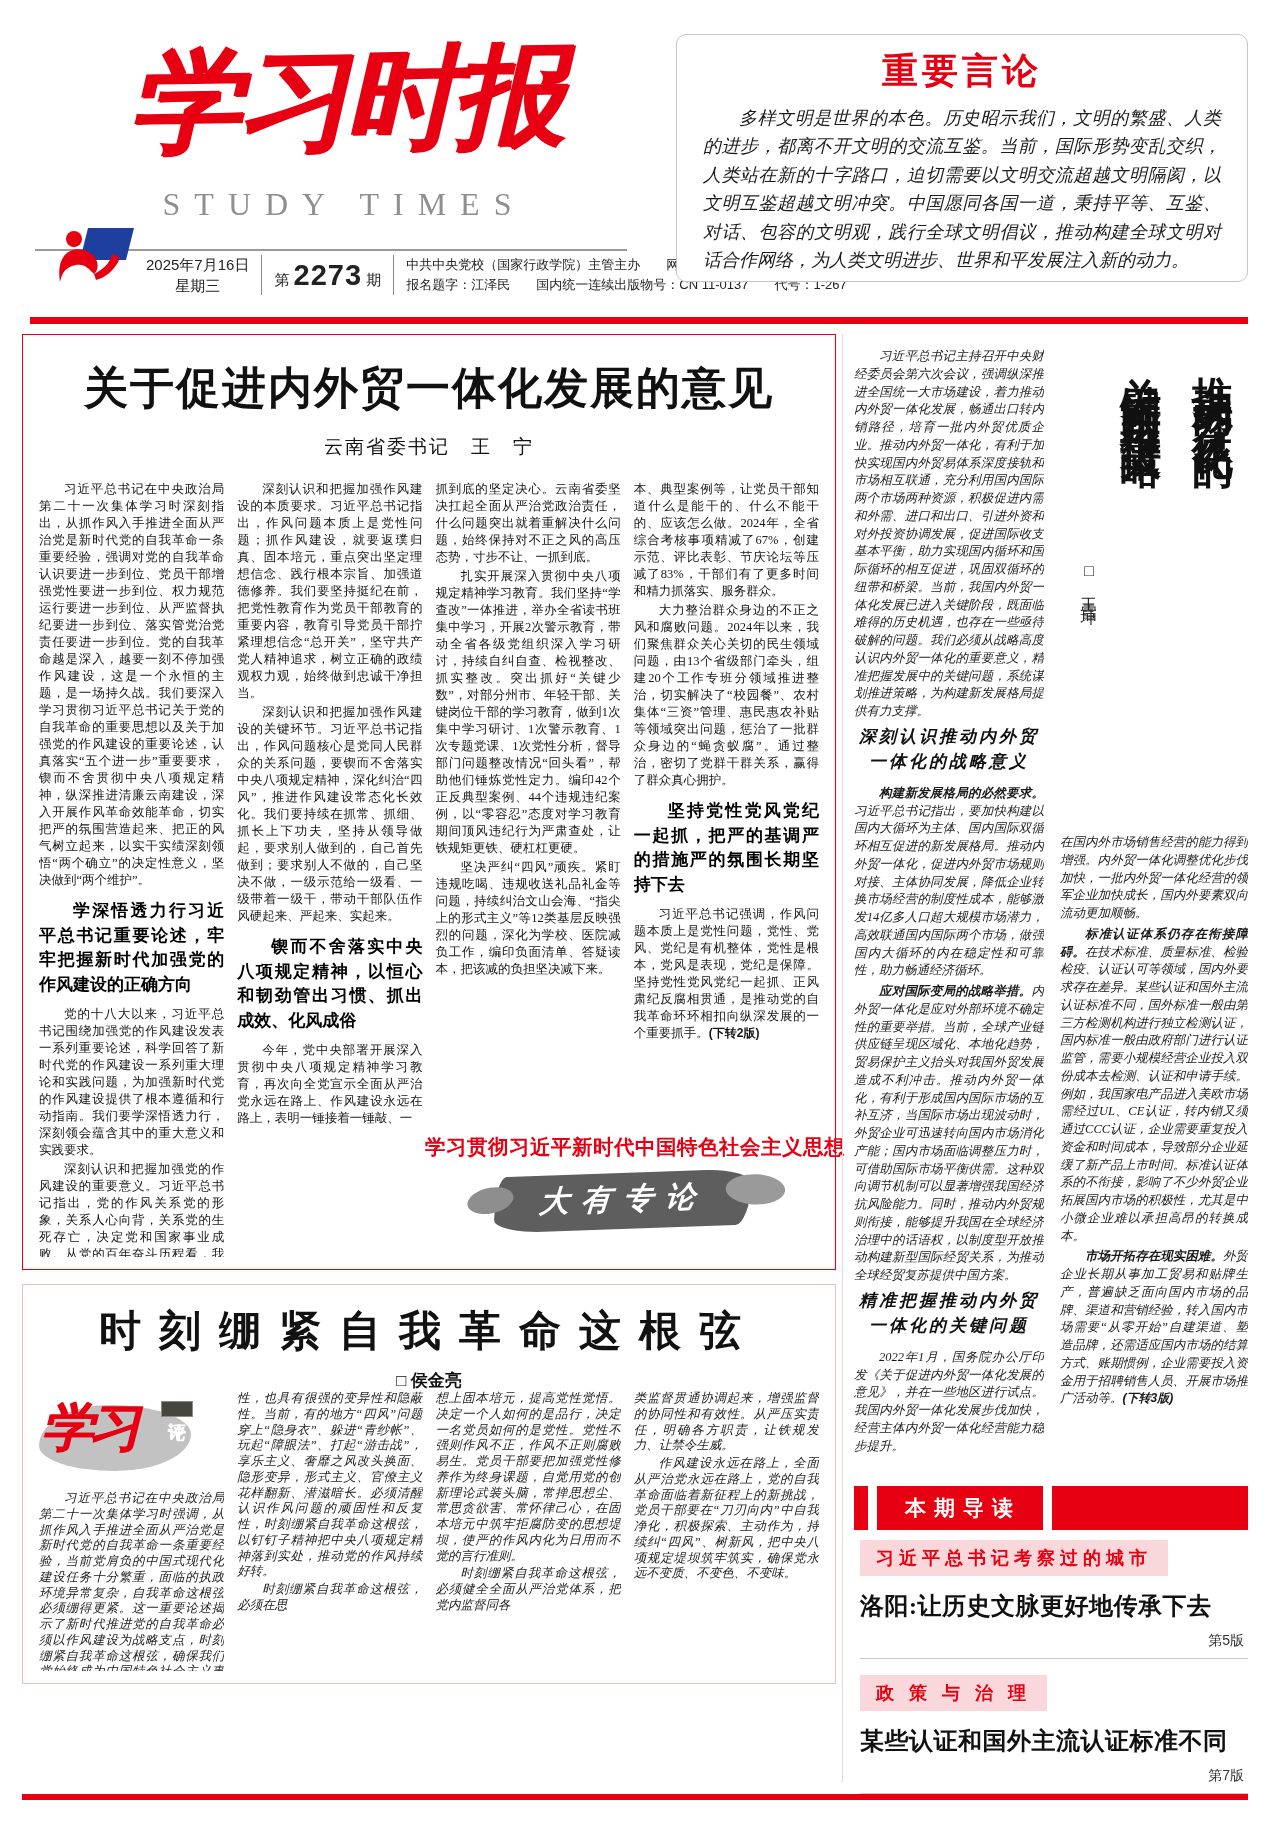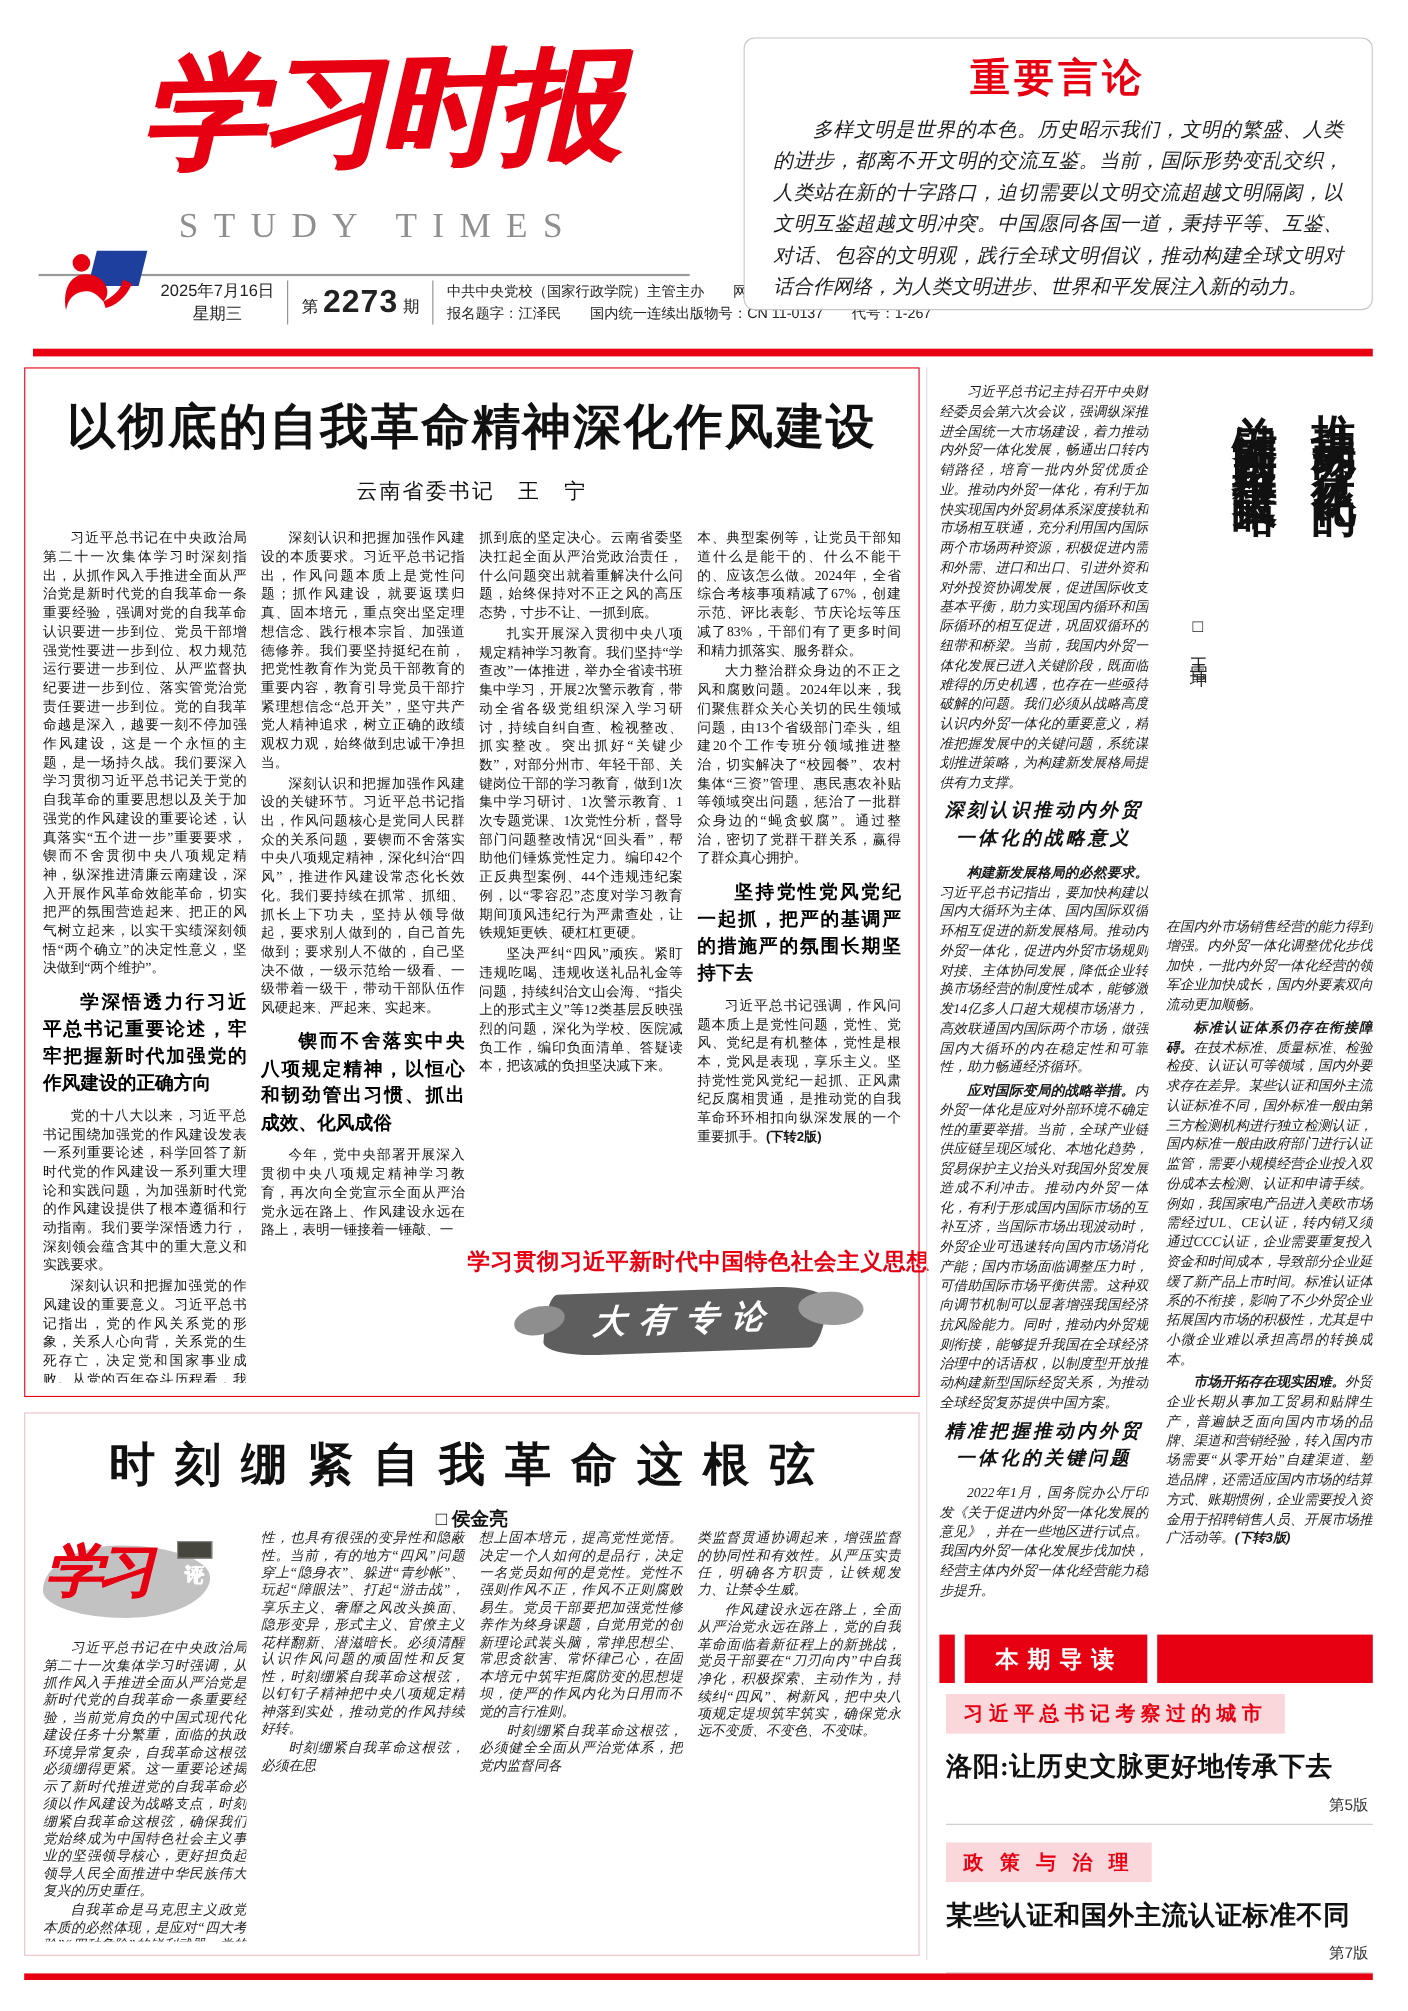--- a/index.html
+++ b/index.html
@@ -93,21 +93,21 @@
   .digest-tag { display:inline-block; margin-top:16px; background:#f9d7db; color:#e60012;
     font-family:"Liberation Sans","DejaVu Sans",sans-serif; font-weight:bold; font-size:18px;
     letter-spacing:5px; padding:6px 16px; }
   .digest-headline { margin-top:14px; font-weight:bold; font-size:24px; letter-spacing:0.5px;
     white-space:nowrap; }
   .digest-page { margin-top:10px; text-align:right; font-family:"Liberation Sans","DejaVu Sans",sans-serif;
     font-size:14px; color:#333; padding-right:4px; }
   .digest-div { margin-top:8px; border-top:1px solid #c9c9c9; }
 
   
-  .comm-box { position:absolute; left:22px; top:1284px; width:814px; height:494px;
+  .comm-box { position:absolute; left:22px; top:1284px; width:814px; height:400px;
     border:1.5px solid #edbfc3; background:#fff; }
   .comm-headline { margin-top:18px; text-align:center; font-size:42px; font-weight:bold;
     letter-spacing:18px; white-space:nowrap; }
   .comm-byline { margin-top:10px; text-align:center; font-size:17px; font-weight:bold; }
   .comm-cols { position:absolute; left:16px; right:16px; top:106px; bottom:12px; display:flex; gap:13px; }
   .ccol { flex:1; overflow:hidden; }
   .ccol p { font-size:12.5px; line-height:1.26; text-align:justify; text-indent:2em;
     font-style:italic; color:#222; margin-bottom:2px; }
   .ccol p.noindent { text-indent:0; }
   .xlogo { position:relative; height:94px; margin-bottom:6px; }
@@ -156,21 +156,21 @@
   </div>
 
   <div class="remarks">
     <div class="remarks-title">重要言论</div>
     <div class="remarks-body">多样文明是世界的本色。历史昭示我们，文明的繁盛、人类的进步，都离不开文明的交流互鉴。当前，国际形势变乱交织，人类站在新的十字路口，迫切需要以文明交流超越文明隔阂，以文明互鉴超越文明冲突。中国愿同各国一道，秉持平等、互鉴、对话、包容的文明观，践行全球文明倡议，推动构建全球文明对话合作网络，为人类文明进步、世界和平发展注入新的动力。</div>
   </div>
 
   <div class="toprule"></div>
 
   <div class="main-box">
-    <div class="main-headline">以彻底的自我革命精神深化作风建设</div>
+    <div class="main-headline">关于促进内外贸一体化发展的意见</div>
     <div class="main-byline">云南省委书记　王　宁</div>
     <div class="main-cols bodytext">
       <div class="mcol">
         <p>习近平总书记在中央政治局第二十一次集体学习时深刻指出，从抓作风入手推进全面从严治党是新时代党的自我革命一条重要经验，强调对党的自我革命认识要进一步到位、党员干部增强党性要进一步到位、权力规范运行要进一步到位、从严监督执纪要进一步到位、落实管党治党责任要进一步到位。党的自我革命越是深入，越要一刻不停加强作风建设，这是一个永恒的主题，是一场持久战。我们要深入学习贯彻习近平总书记关于党的自我革命的重要思想以及关于加强党的作风建设的重要论述，认真落实“五个进一步”重要要求，锲而不舍贯彻中央八项规定精神，纵深推进清廉云南建设，深入开展作风革命效能革命，切实把严的氛围营造起来、把正的风气树立起来，以实干实绩深刻领悟“两个确立”的决定性意义，坚决做到“两个维护”。</p>
         <div class="msub">学深悟透力行习近平总书记重要论述，牢牢把握新时代加强党的作风建设的正确方向</div>
         <p>党的十八大以来，习近平总书记围绕加强党的作风建设发表一系列重要论述，科学回答了新时代党的作风建设一系列重大理论和实践问题，为加强新时代党的作风建设提供了根本遵循和行动指南。我们要学深悟透力行，深刻领会蕴含其中的重大意义和实践要求。</p>
         <p>深刻认识和把握加强党的作风建设的重要意义。习近平总书记指出，党的作风关系党的形象，关系人心向背，关系党的生死存亡，决定党和国家事业成败。从党的百年奋斗历程看，我们党之所以能够团结带领人民取得革命、建设、改革的伟大成就，其中一个重要原因就是有坚强作风保证。我们要贯通历史和现实，深刻认识加强作风建设的极端重要性，持续转作风树新风，以作风建设新成效不断赢得人民群众信任拥护。</p>
       </div>
       <div class="mcol">
         <p>深刻认识和把握加强作风建设的本质要求。习近平总书记指出，作风问题本质上是党性问题；抓作风建设，就要返璞归真、固本培元，重点突出坚定理想信念、践行根本宗旨、加强道德修养。我们要坚持挺纪在前，把党性教育作为党员干部教育的重要内容，教育引导党员干部拧紧理想信念“总开关”，坚守共产党人精神追求，树立正确的政绩观权力观，始终做到忠诚干净担当。</p>
@@ -180,21 +180,21 @@
       </div>
       <div class="mcol short">
         <p class="noindent">抓到底的坚定决心。云南省委坚决扛起全面从严治党政治责任，什么问题突出就着重解决什么问题，始终保持对不正之风的高压态势，寸步不让、一抓到底。</p>
         <p>扎实开展深入贯彻中央八项规定精神学习教育。我们坚持“学查改”一体推进，举办全省读书班集中学习，开展2次警示教育，带动全省各级党组织深入学习研讨，持续自纠自查、检视整改、抓实整改。突出抓好“关键少数”，对部分州市、年轻干部、关键岗位干部的学习教育，做到1次集中学习研讨、1次警示教育、1次专题党课、1次党性分析，督导部门问题整改情况“回头看”，帮助他们锤炼党性定力。编印42个正反典型案例、44个违规违纪案例，以“零容忍”态度对学习教育期间顶风违纪行为严肃查处，让铁规矩更铁、硬杠杠更硬。</p>
         <p>坚决严纠“四风”顽疾。紧盯违规吃喝、违规收送礼品礼金等问题，持续纠治文山会海、“指尖上的形式主义”等12类基层反映强烈的问题，深化为学校、医院减负工作，编印负面清单、答疑读本，把该减的负担坚决减下来。</p>
       </div>
       <div class="mcol short">
         <p class="noindent">本、典型案例等，让党员干部知道什么是能干的、什么不能干的、应该怎么做。2024年，全省综合考核事项精减了67%，创建示范、评比表彰、节庆论坛等压减了83%，干部们有了更多时间和精力抓落实、服务群众。</p>
         <p>大力整治群众身边的不正之风和腐败问题。2024年以来，我们聚焦群众关心关切的民生领域问题，由13个省级部门牵头，组建20个工作专班分领域推进整治，切实解决了“校园餐”、农村集体“三资”管理、惠民惠农补贴等领域突出问题，惩治了一批群众身边的“蝇贪蚁腐”。通过整治，密切了党群干群关系，赢得了群众真心拥护。</p>
         <div class="msub">坚持党性党风党纪一起抓，把严的基调严的措施严的氛围长期坚持下去</div>
-        <p><span>习近平总书记强调，作风问题本质上是党性问题，党性、党风、党纪是有机整体，党性是根本，党风是表现，享乐主义。坚持党性党风党纪一起抓、正风肃纪反腐相贯通，是推动党的自我革命环环相扣向纵深发展的一个重要抓手。</span><b class="turnpage">(下转2版)</b></p>
+        <p><span>习近平总书记强调，作风问题本质上是党性问题，党性、党风、党纪是有机整体，党性是根本，党风是表现，党纪是保障。坚持党性党风党纪一起抓、正风肃纪反腐相贯通，是推动党的自我革命环环相扣向纵深发展的一个重要抓手。</span><b class="turnpage">(下转2版)</b></p>
       </div>
     </div>
 
     <div class="banner">
       <div class="banner-line">学习贯彻习近平新时代中国特色社会主义思想</div>
       <div class="brush">大有专论</div>
     </div>
   </div>
 
   <div class="vdivider"></div>

